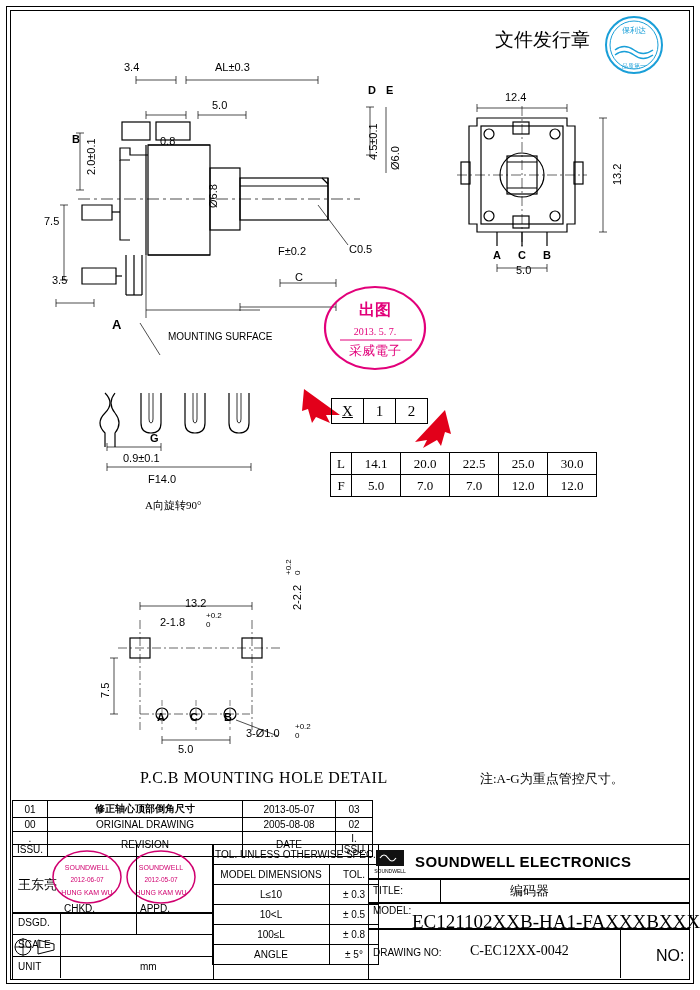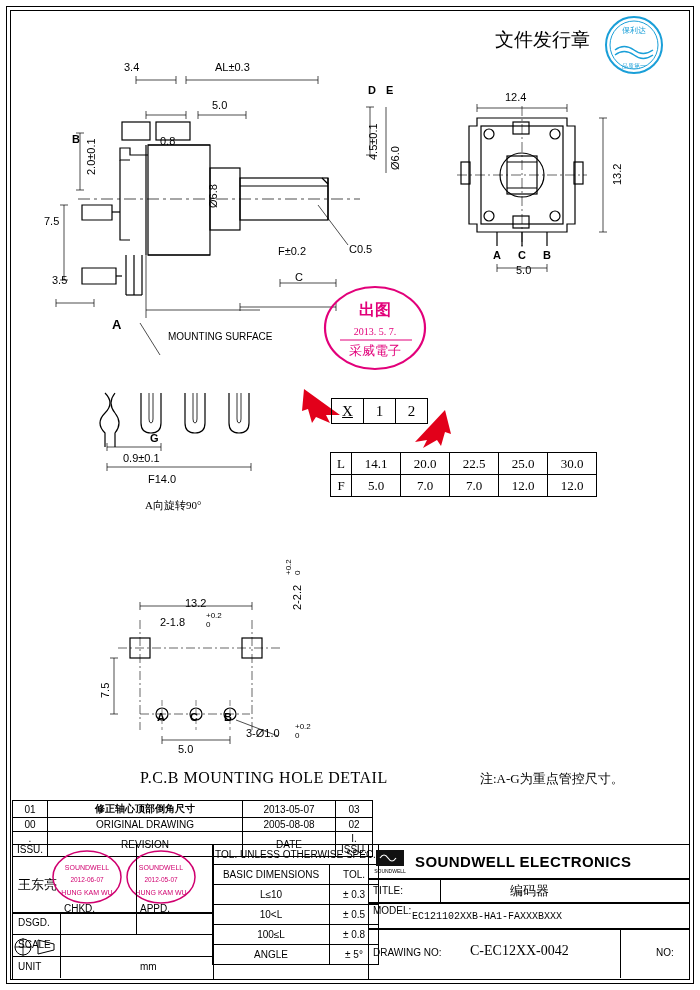--- a/index.html
+++ b/index.html
@@ -357,21 +357,21 @@
     <path d="M9 2 L9 20 M1 11 L17 11" stroke="#000" stroke-width="0.8"></path>
     <path d="M24 4 L40 8 L40 14 L24 18 Z" fill="none" stroke="#000" stroke-width="1"></path>
   </svg>
 
   <table class="titleblock" style="left:212px;top:844px;">
     <tbody>
         <tr>
       <td colspan="2" style="width:156px;text-align:center;height:17px;">TOL. UNLESS OTHERWISE SPEC.</td>
     </tr>
     <tr>
-      <td style="width:112px;text-align:center;height:17px;">BASIC DIMENSIONS</td>
+      <td style="width:112px;text-align:center;height:17px;">MODEL DIMENSIONS</td>
       <td style="width:44px;text-align:center;">TOL.</td>
     </tr>
     <tr>
       <td style="text-align:center;height:17px;">L≤10</td>
       <td style="text-align:center;">± 0.3</td>
     </tr>
     <tr>
       <td style="text-align:center;height:17px;">10&lt;L</td>
       <td style="text-align:center;">± 0.5</td>
     </tr>
@@ -394,21 +394,21 @@
   </svg>
   <div class="txt" style="left:415px;top:854px;font-size:15px;font-weight:bold;letter-spacing:0.4px;">SOUNDWELL ELECTRONICS</div>
 
   <div class="bd" style="left:368px;top:878px;width:320px;height:24px;border-width:1px;"></div>
   <div class="ln" style="left:440px;top:878px;width:1px;height:24px;"></div>
   <div class="txt" style="left:373px;top:886px;font-size:10px;">TITLE:</div>
   <div class="txt" style="left:510px;top:884px;font-size:13px;font-family:'Liberation Serif',serif;">编码器</div>
 
   <div class="bd" style="left:368px;top:902px;width:320px;height:26px;border-width:1px;"></div>
   <div class="txt" style="left:373px;top:906px;font-size:10px;">MODEL:</div>
-  <div class="txt" style="left:412px;top:912px;font-size:10px;font-family:Liberation Mono, monospace;">EC121102XXB-HA1-FAXXXBXXX</div>
+  <div class="txt" style="left:412px;top:912px;font-size:19px;font-family:Liberation Serif, serif;">EC121102XXB-HA1-FAXXXBXXX</div>
 
   <div class="bd" style="left:368px;top:928px;width:320px;height:50px;border-width:1px;"></div>
   <div class="ln" style="left:620px;top:928px;width:1px;height:50px;"></div>
   <div class="txt" style="left:373px;top:948px;font-size:10px;">DRAWING NO:</div>
   <div class="txt" style="left:470px;top:944px;font-size:14px;font-family:'Liberation Serif',serif;">C-EC12XX-0042</div>
-  <div class="txt" style="left:632px;top:948px;font-size:10px;padding-left:24px;">NO:</div>
+  <div class="txt" style="left:632px;top:948px;font-size:16px;padding-left:24px;">NO:</div>
 
 </div>
 
 </body></html>

